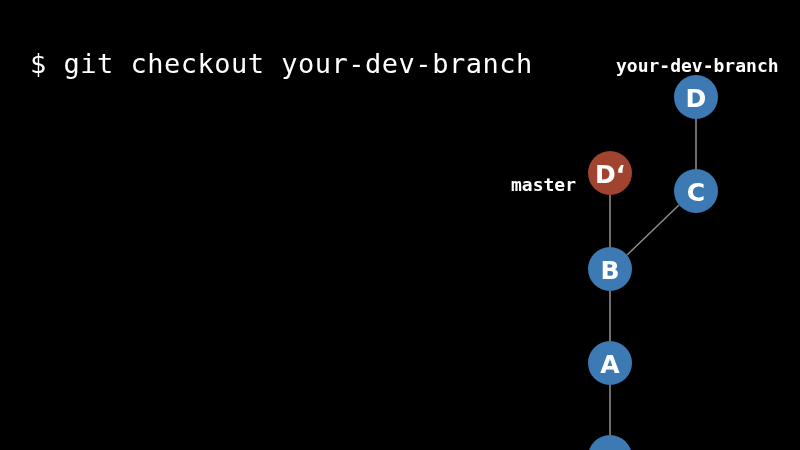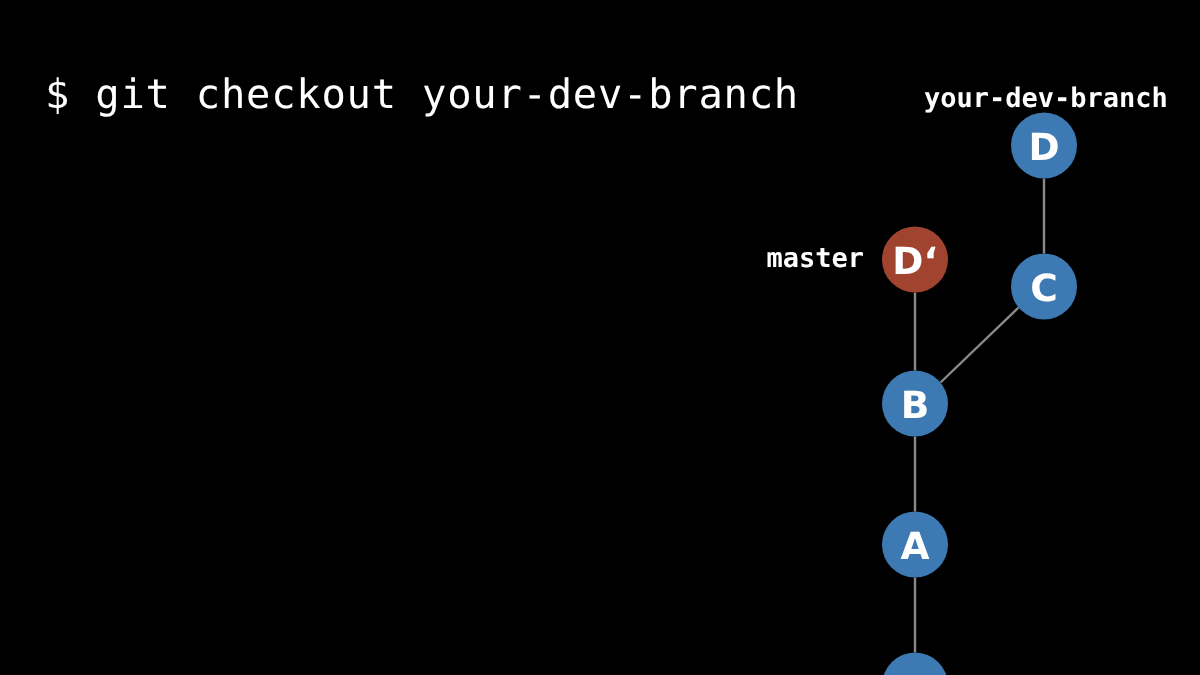--- a/index.html
+++ b/index.html
@@ -65,21 +65,21 @@
     position: absolute;
     color: #ffffff;
     font-family: "DejaVu Sans Mono", "Liberation Mono", monospace;
     font-size: 18px;
     font-weight: bold;
     white-space: pre;
     line-height: 20px;
   }
   #label-master {
     right: 224px;   
-    top: 163px;
+    top: 175px;
     padding-left: 36px;
   }
   #label-devbranch {
     left: 616px;
     top: 56px;
   }
 </style>
 </head>
 <body>
 

